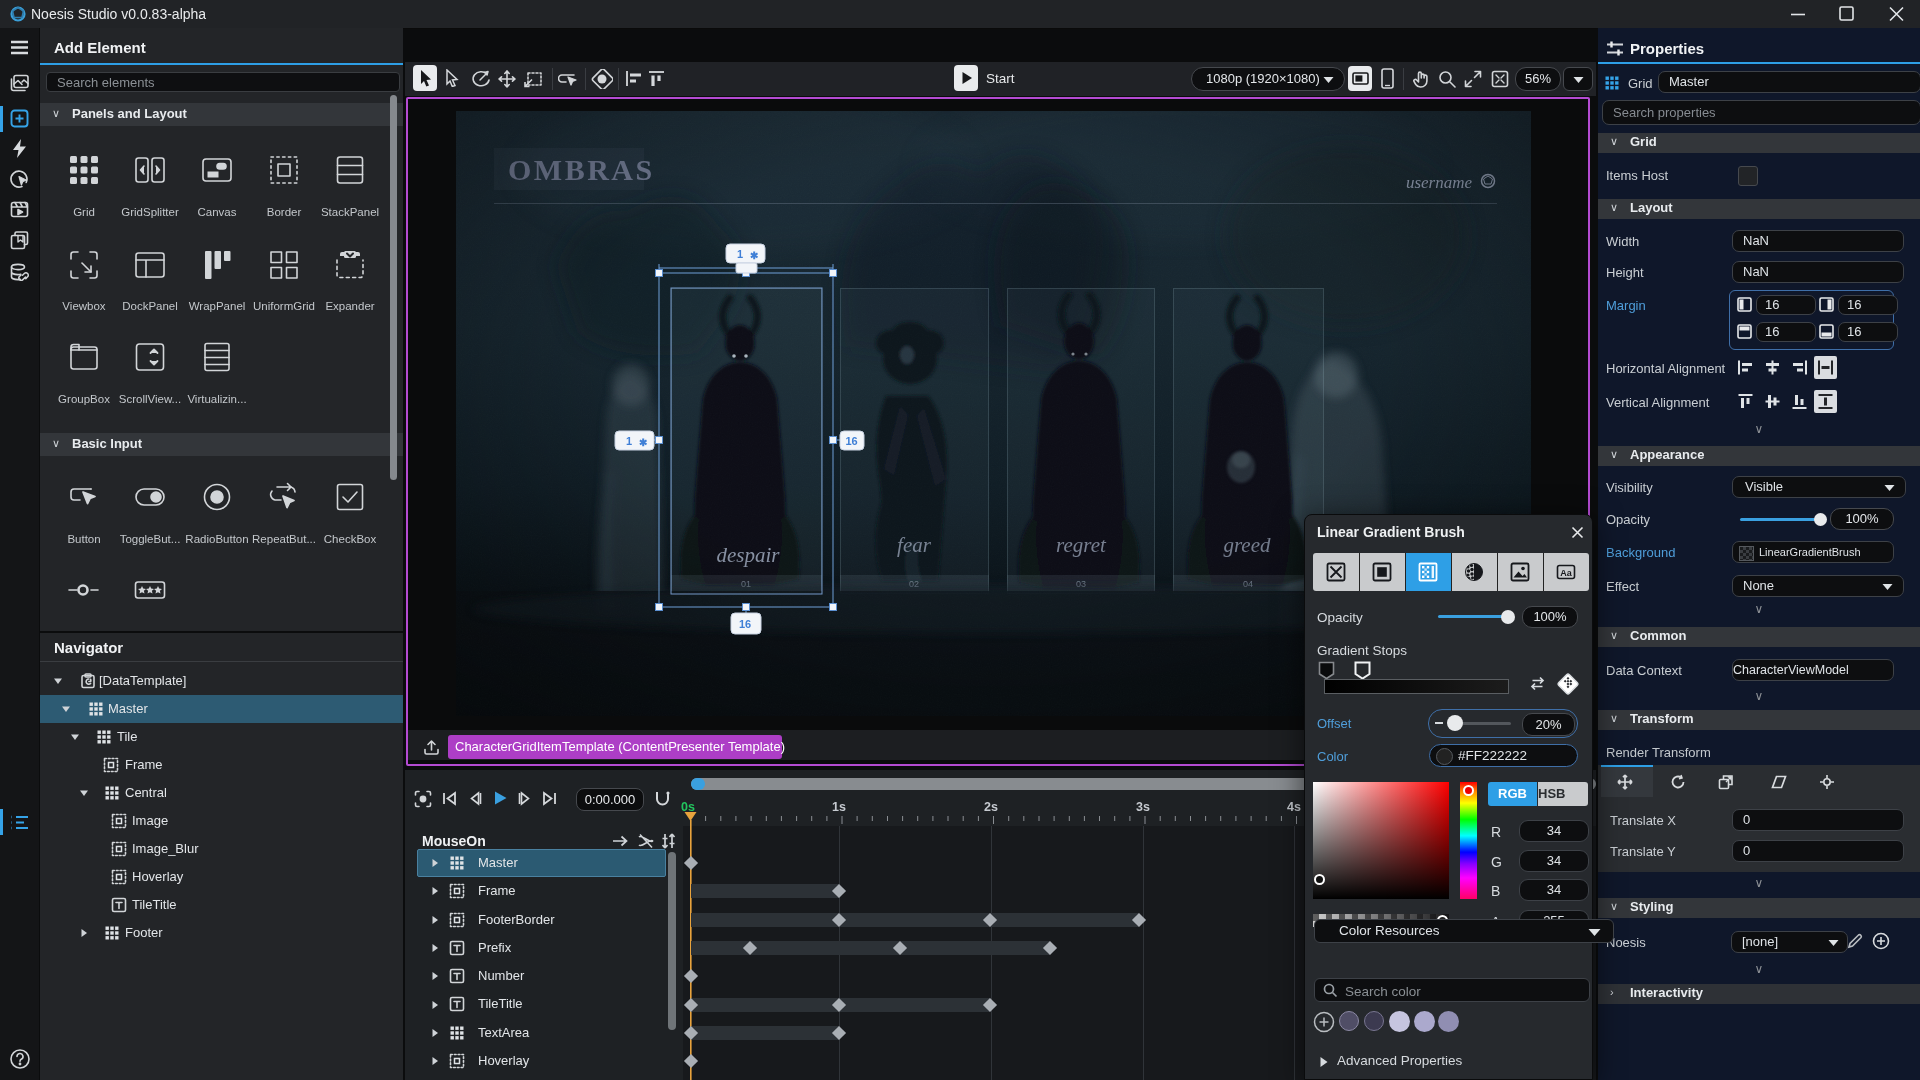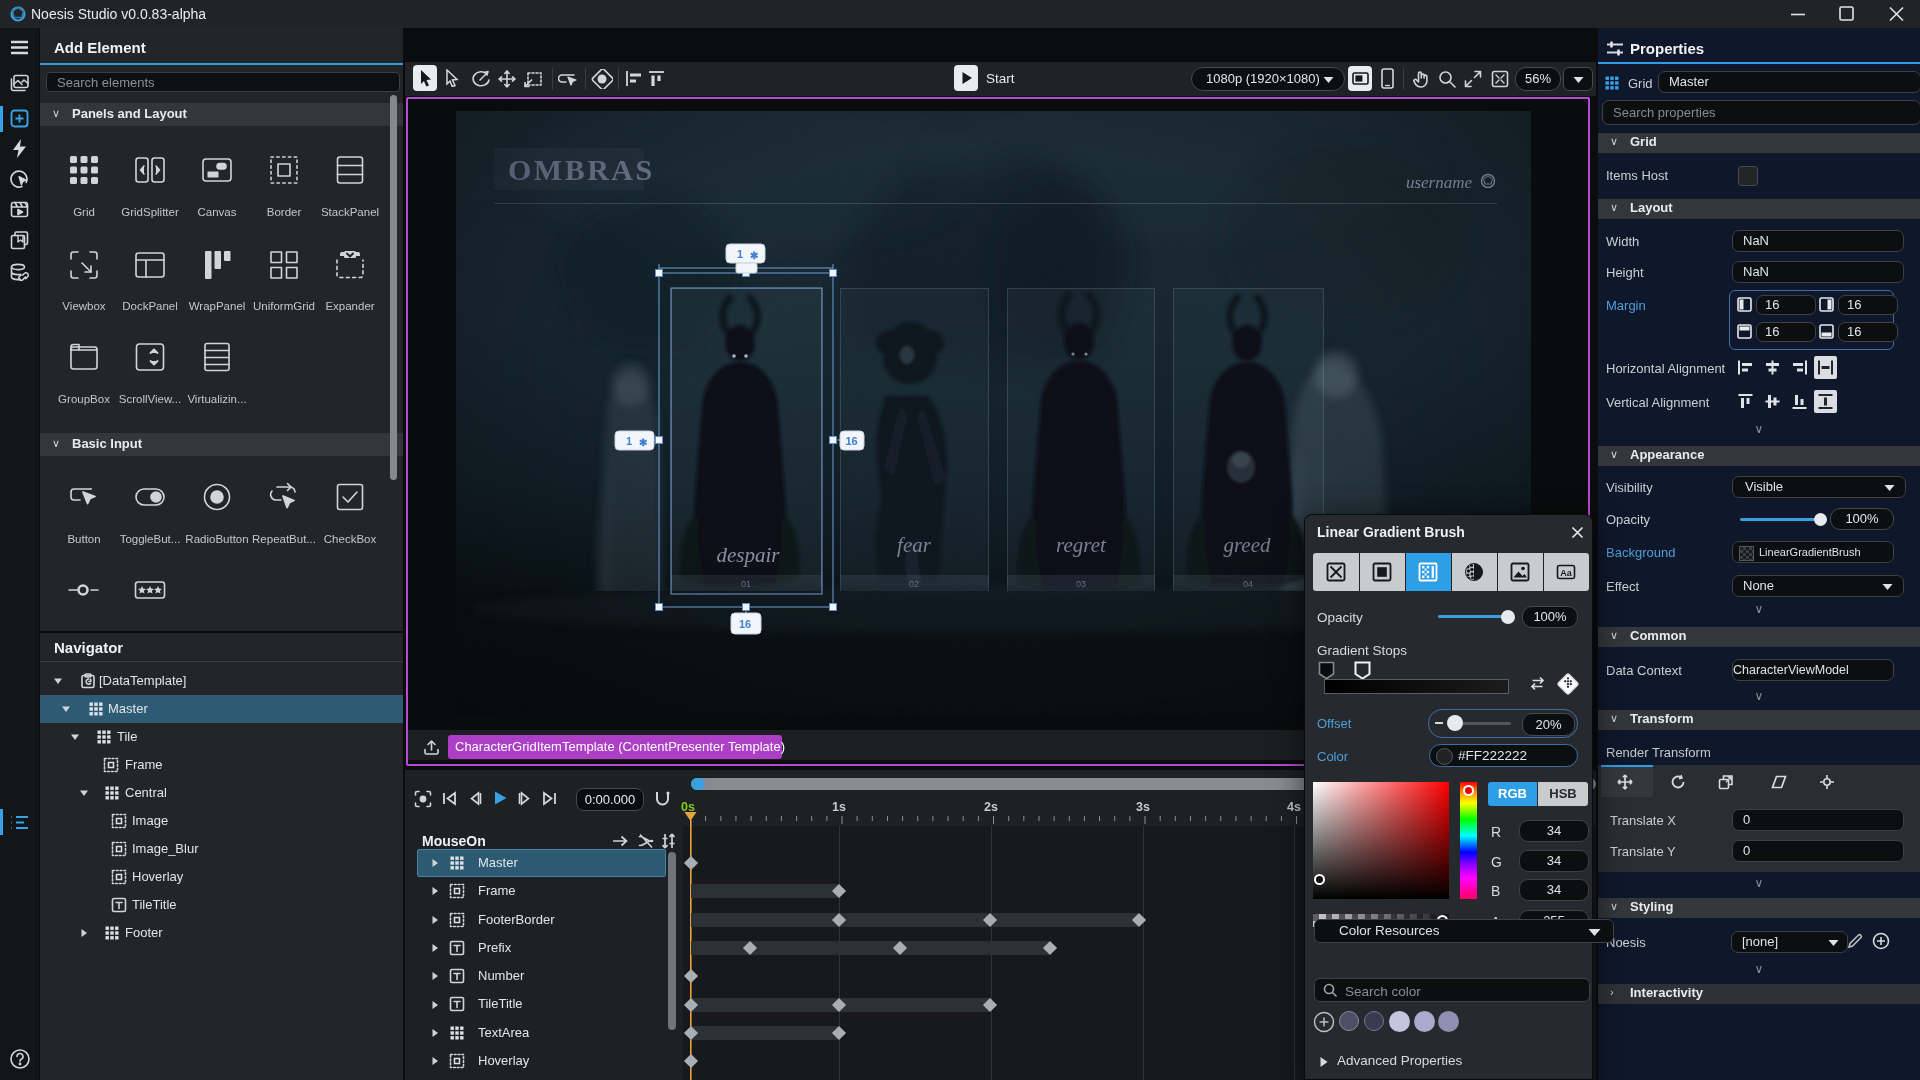--- a/index.html
+++ b/index.html
@@ -716,21 +716,21 @@
         </g>
       </svg>
  <div class="abs" style="left:171px;top:18px;width:66px;height:21px;background:#0c0d0e;border:1px solid #46494e;border-radius:8px;color:#e8eaec;font-size:13px;text-align:center;line-height:21px;">0:00.000</div>
  <svg class="abs" style="left:249px;top:20px" width="17" height="17" viewBox="0 0 17 17">
         <g stroke="#d5d8db" stroke-width="2" fill="none">
           <path d="M3 2 V9 a5.5 5.5 0 0 0 11 0 V2"></path>
         </g>
         <circle cx="14" cy="3" r="1.6" fill="#d5d8db"></circle>
       </svg>
  <div class="abs" style="left:12px;top:79px;width:249px;height:28px;background:#2b5a72;border:1px solid #4a81a0;border-radius:2px;box-sizing:border-box;"></div>
-<div class="abs" style="left:273px;top:30px;width:20px;text-align:center;font-size:12.5px;font-weight:bold;color:#84cc16;">0s</div>
+<div class="abs" style="left:273px;top:30px;width:20px;text-align:center;font-size:12.5px;font-weight:bold;color:#22c55e;">0s</div>
 <div class="abs" style="left:424px;top:30px;width:20px;text-align:center;font-size:12.5px;font-weight:bold;color:#c6cad0;">1s</div>
 <div class="abs" style="left:434px;top:56px;width:1px;height:254px;background:#303439;"></div>
 <div class="abs" style="left:576px;top:30px;width:20px;text-align:center;font-size:12.5px;font-weight:bold;color:#c6cad0;">2s</div>
 <div class="abs" style="left:586px;top:56px;width:1px;height:254px;background:#303439;"></div>
 <div class="abs" style="left:728px;top:30px;width:20px;text-align:center;font-size:12.5px;font-weight:bold;color:#c6cad0;">3s</div>
 <div class="abs" style="left:738px;top:56px;width:1px;height:254px;background:#303439;"></div>
 <div class="abs" style="left:879px;top:30px;width:20px;text-align:center;font-size:12.5px;font-weight:bold;color:#c6cad0;">4s</div>
 <div class="abs" style="left:889px;top:56px;width:1px;height:254px;background:#303439;"></div>
 <svg class="abs" style="left:0;top:46px" width="1191" height="10">
         <g fill="#8a8e93">
@@ -1232,21 +1232,21 @@
  <div class="pill" style="left:217px;top:198px;width:51px;height:21px;line-height:21px;">20%</div>
  <div class="abs blbl" style="left:12px;top:234px;">Color</div>
  <div class="abs" style="left:124px;top:229px;width:149px;height:23px;border:1.5px solid #3f6fa8;border-radius:12px;box-sizing:border-box;background:#0d0e10;"></div>
  <div class="abs" style="left:131px;top:233px;width:15px;height:15px;background:#222;border:1px solid #55595e;border-radius:50%;"></div>
  <div class="abs" style="left:153px;top:233px;font-size:13.5px;color:#e2e5e8;">#FF222222</div>
  <div class="abs" style="left:8px;top:267px;width:136px;height:117px;background:linear-gradient(to bottom,rgba(0,0,0,0),#000),linear-gradient(to right,#fff,#f00);"></div>
  <div class="abs" style="left:9px;top:359px;width:11px;height:11px;border:2px solid #fff;border-radius:50%;box-sizing:border-box;background:#111;"></div>
  <div class="abs" style="left:155px;top:267px;width:17px;height:117px;background:linear-gradient(to bottom,#f00,#f80 8%,#ff0 18%,#0f0 32%,#0ff 46%,#00f 60%,#80f 70%,#f0f 82%,#f06 100%);"></div>
  <div class="abs" style="left:158px;top:270px;width:11px;height:11px;border:2.5px solid #fff;border-radius:50%;box-sizing:border-box;background:#e00;"></div>
  <div class="abs" style="left:183px;top:267px;width:49px;height:24px;background:#2e9fe6;border-radius:3px 0 0 3px;color:#fff;font-weight:bold;font-size:13px;text-align:center;line-height:24px;">RGB</div>
- <div class="abs" style="left:233px;top:267px;width:50px;height:24px;background:#c9cbcd;border-radius:0 3px 3px 0;color:#2a2d30;font-weight:bold;font-size:13px;text-align:center;line-height:24px;">HSB</div>
+ <div class="abs" style="left:233px;top:267px;width:50px;height:24px;background:#c9cbcd;border-radius:0 3px 3px 0;color:#2a2d30;font-weight:bold;font-size:13px;text-align:left;line-height:24px;">HSB</div>
  <div class="abs" style="left:186px;top:309px;font-size:14px;color:#d6dade;">R</div>
  <div class="inp" style="left:214px;top:305px;width:68px;height:20px;border-radius:9px;text-align:center;">34</div>
  <div class="abs" style="left:186px;top:339px;font-size:14px;color:#d6dade;">G</div>
  <div class="inp" style="left:214px;top:335px;width:68px;height:20px;border-radius:9px;text-align:center;">34</div>
  <div class="abs" style="left:186px;top:368px;font-size:14px;color:#d6dade;">B</div>
  <div class="inp" style="left:214px;top:364px;width:68px;height:20px;border-radius:9px;text-align:center;">34</div>
  <div class="abs" style="left:186px;top:399px;font-size:14px;color:#d6dade;">A</div>
  <div class="inp" style="left:214px;top:395px;width:68px;height:20px;border-radius:9px;text-align:center;">255</div>
  <div class="abs" style="left:8px;top:399px;width:136px;height:13px;background-image:linear-gradient(to right,rgba(17,17,19,0),rgba(17,17,19,0.95)),repeating-conic-gradient(#cfcfcf 0% 25%,#5f5f5f 0% 50%);background-size:auto,13px 13px;"></div>
  <div class="abs" style="left:132px;top:400px;width:11px;height:11px;border:2px solid #fff;border-radius:50%;box-sizing:border-box;background:#222;"></div>

